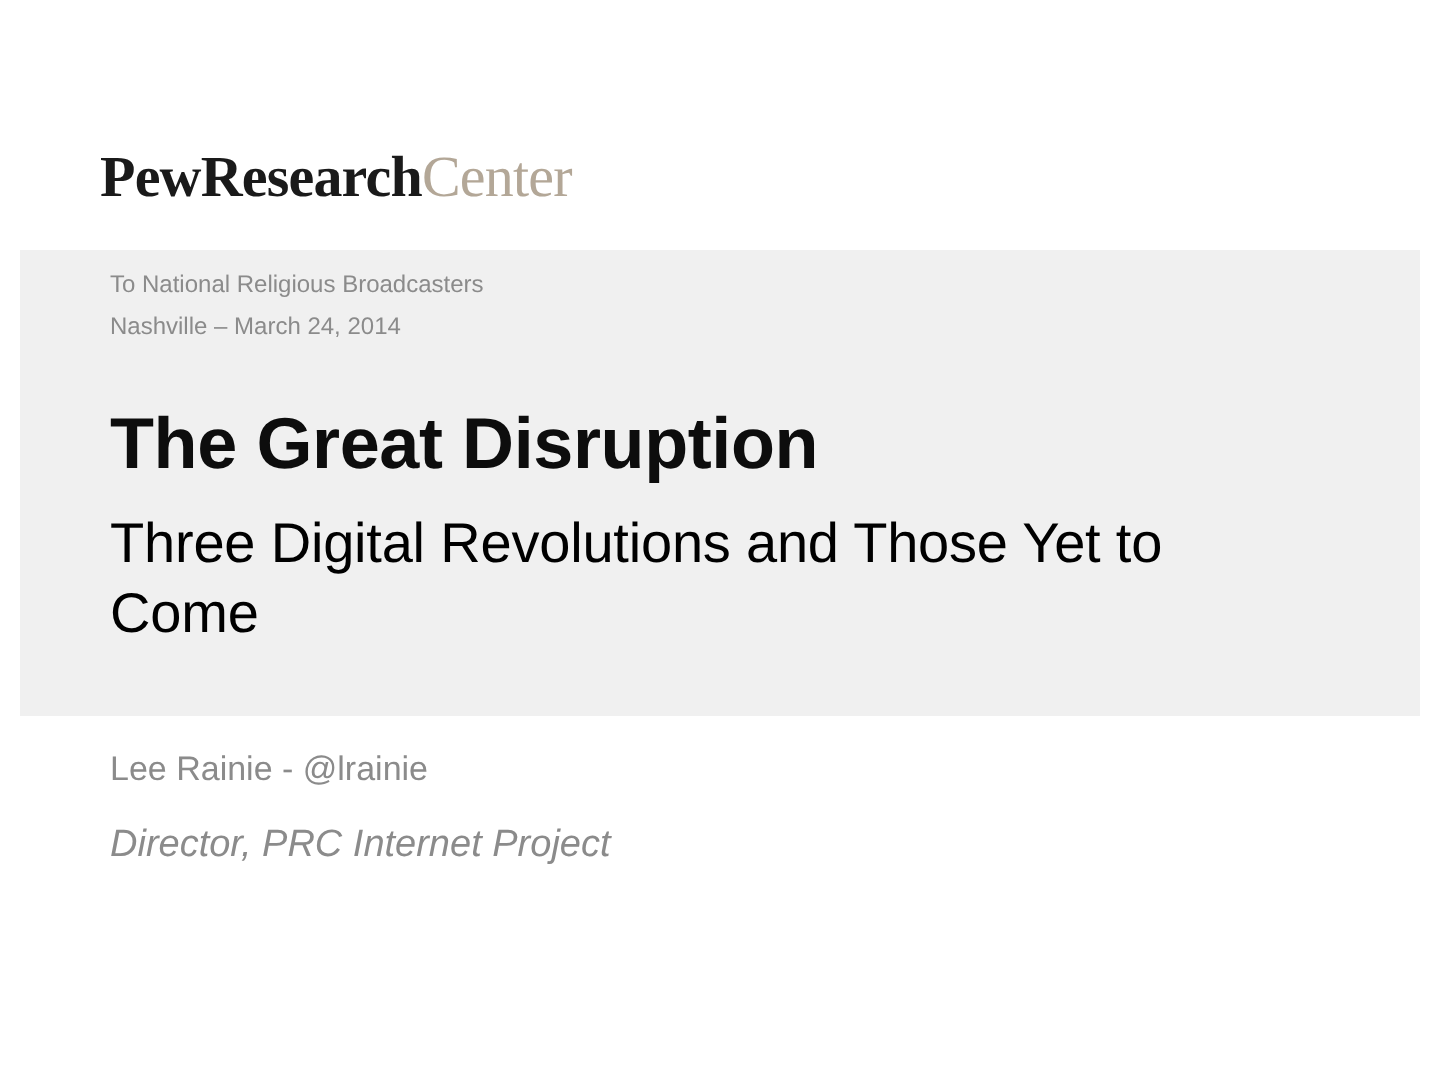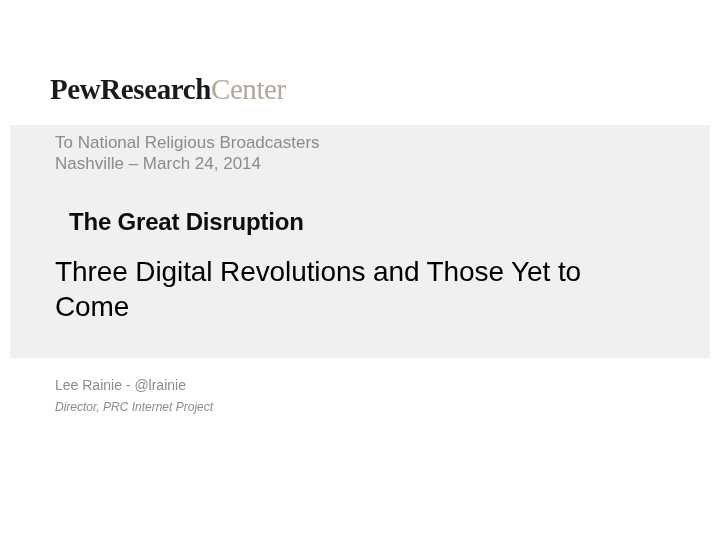--- a/index.html
+++ b/index.html
@@ -54,35 +54,35 @@
     height: 233px;
     background: #f0f0f0;
   }
 
   .kicker {
     position: absolute;
     left: 45px;
     top: 7px;
     width: 620px;
     color: #8b8b8b;
-    font-size: 17px;
+    font-size: 12px;
     line-height: 21px;
     font-weight: 400;
   }
   .kicker div {
     white-space: nowrap;
   }
 
   .title {
     position: absolute;
-    left: 59px;
+    left: 45px;
     top: 76px;
     width: 640px;
     color: #0d0d0d;
-    font-size: 24px;
+    font-size: 36px;
     line-height: 42px;
     font-weight: 700;
     letter-spacing: -0.2px;
     white-space: nowrap;
   }
 
   .subtitle {
     position: absolute;
     left: 45px;
     top: 129px;
@@ -96,28 +96,29 @@
 
   
   .byline {
     position: absolute;
     left: 55px;
     top: 374px;
     width: 600px;
   }
   .byline-name {
     color: #8b8b8b;
-    font-size: 14px;
+    font-size: 17px;
     line-height: 22px;
     font-weight: 400;
     white-space: nowrap;
   }
   .byline-role {
+    margin-top: 16px;
     color: #8b8b8b;
-    font-size: 12px;
+    font-size: 19px;
     line-height: 22px;
     font-weight: 400;
     font-style: italic;
     white-space: nowrap;
   }
 </style>
 </head>
 <body>
 
 <div class="slide">

